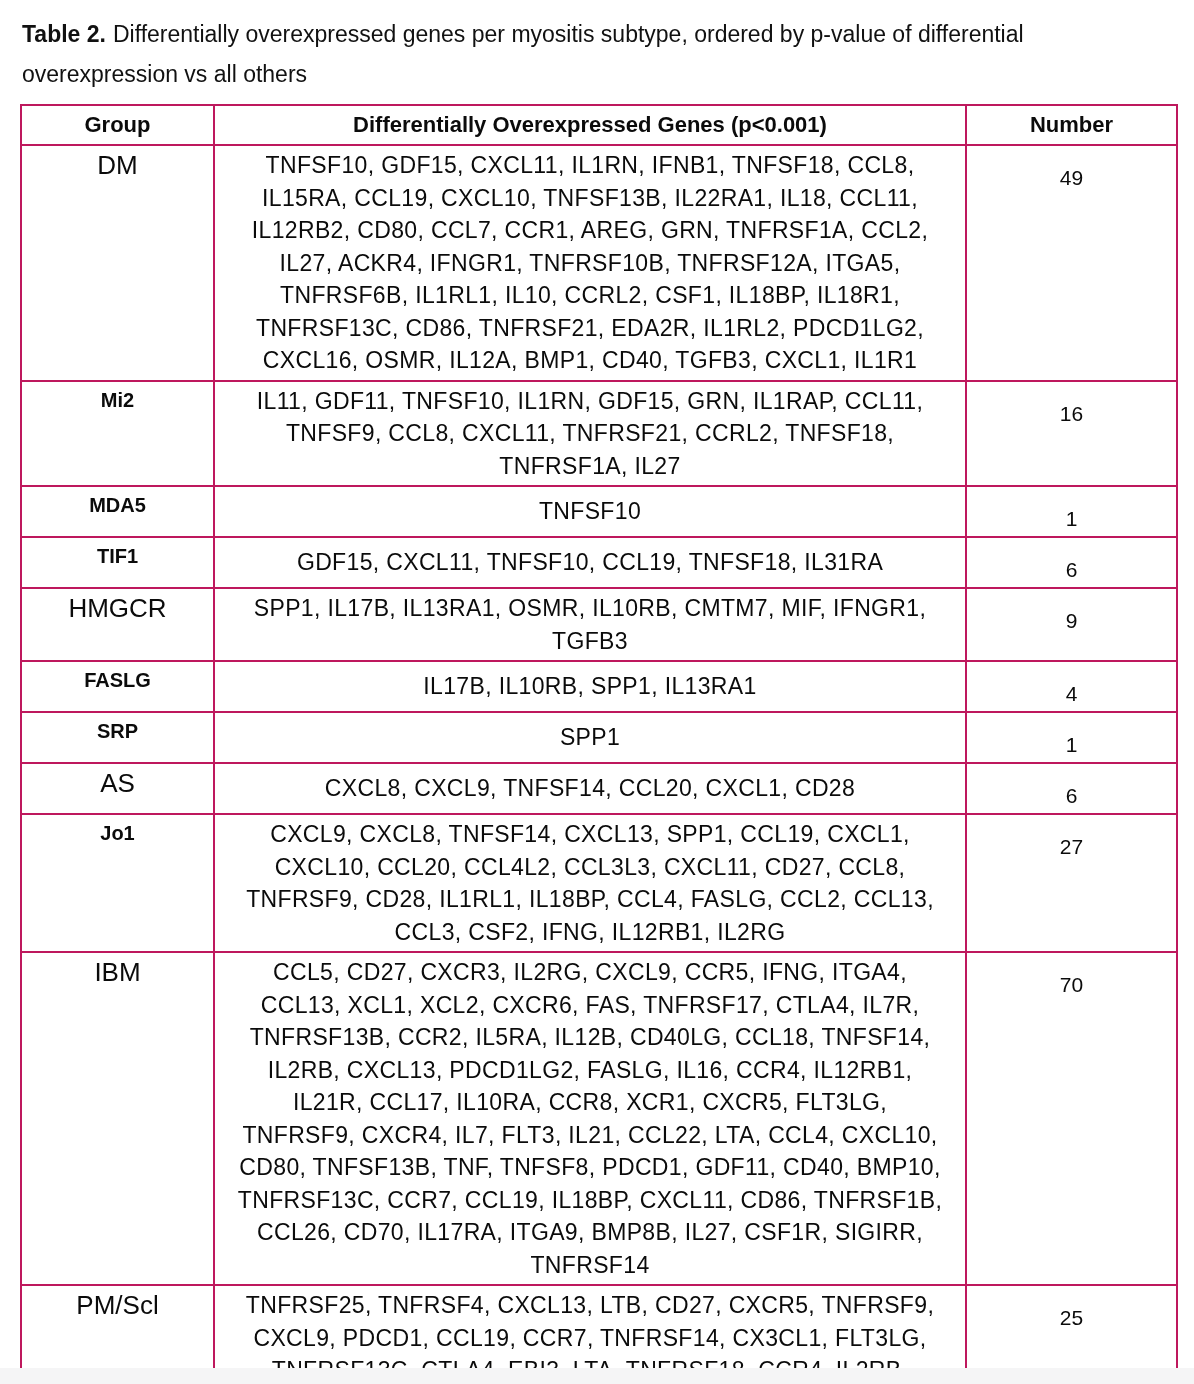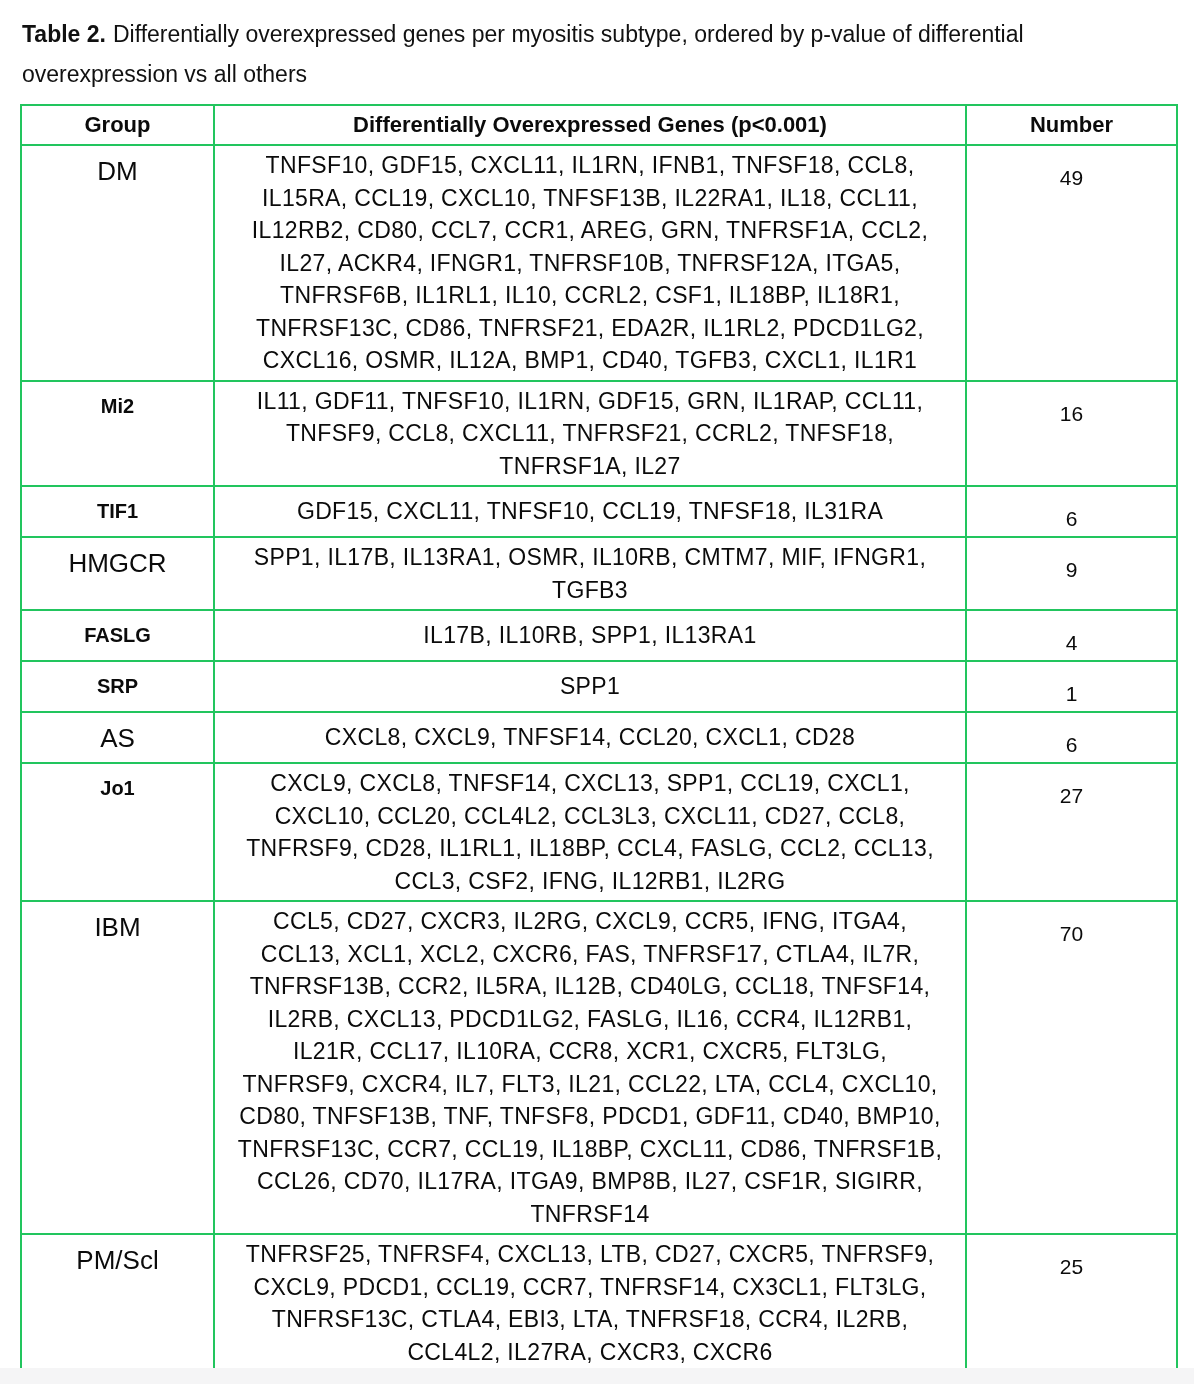--- a/index.html
+++ b/index.html
@@ -30,36 +30,36 @@
     margin-right: 7px;
   }
   table.gene-table {
     border-collapse: collapse;
     table-layout: fixed;
     width: 1156px;
     background: #ffffff;
   }
   table.gene-table th,
   table.gene-table td {
-    border: 2px solid #22c55e;
+    border: 2px solid #be185d;
   }
   col.col-group  { width: 193px; }
   col.col-genes  { width: 752px; }
   col.col-number { width: 211px; }
   th.header-cell {
     font-size: 22px;
     font-weight: bold;
     text-align: center;
     padding: 4px 4px;
     line-height: 30px;
   }
   td.group-cell {
     vertical-align: top;
     text-align: center;
-    padding-top: 8px;
+    padding-top: 2px;
     font-weight: 400;
   }
   td.group-cell.major {
     font-size: 26px;
     line-height: 34px;
   }
   td.group-cell.minor {
     font-size: 20px;
     line-height: 32px;
     font-weight: bold;
@@ -113,20 +113,25 @@
           <td class="group-cell major">DM</td>
           <td class="genes-cell">TNFSF10, GDF15, CXCL11, IL1RN, IFNB1, TNFSF18, CCL8, IL15RA, CCL19, CXCL10, TNFSF13B, IL22RA1, IL18, CCL11, IL12RB2, CD80, CCL7, CCR1, AREG, GRN, TNFRSF1A, CCL2, IL27, ACKR4, IFNGR1, TNFRSF10B, TNFRSF12A, ITGA5, TNFRSF6B, IL1RL1, IL10, CCRL2, CSF1, IL18BP, IL18R1, TNFRSF13C, CD86, TNFRSF21, EDA2R, IL1RL2, PDCD1LG2, CXCL16, OSMR, IL12A, BMP1, CD40, TGFB3, CXCL1, IL1R1</td>
           <td class="number-cell">49</td>
         </tr>
         <tr>
           <td class="group-cell minor">Mi2</td>
           <td class="genes-cell">IL11, GDF11, TNFSF10, IL1RN, GDF15, GRN, IL1RAP, CCL11, TNFSF9, CCL8, CXCL11, TNFRSF21, CCRL2, TNFSF18, TNFRSF1A, IL27</td>
           <td class="number-cell">16</td>
         </tr>
         <tr>
+          <td class="group-cell minor">MDA5</td>
+          <td class="genes-cell">TNFSF10</td>
+          <td class="number-cell">1</td>
+        </tr>
+        <tr>
           <td class="group-cell minor">TIF1</td>
           <td class="genes-cell">GDF15, CXCL11, TNFSF10, CCL19, TNFSF18, IL31RA</td>
           <td class="number-cell">6</td>
         </tr>
         <tr>
           <td class="group-cell major">HMGCR</td>
           <td class="genes-cell">SPP1, IL17B, IL13RA1, OSMR, IL10RB, CMTM7, MIF, IFNGR1, TGFB3</td>
           <td class="number-cell">9</td>
         </tr>
         <tr>

